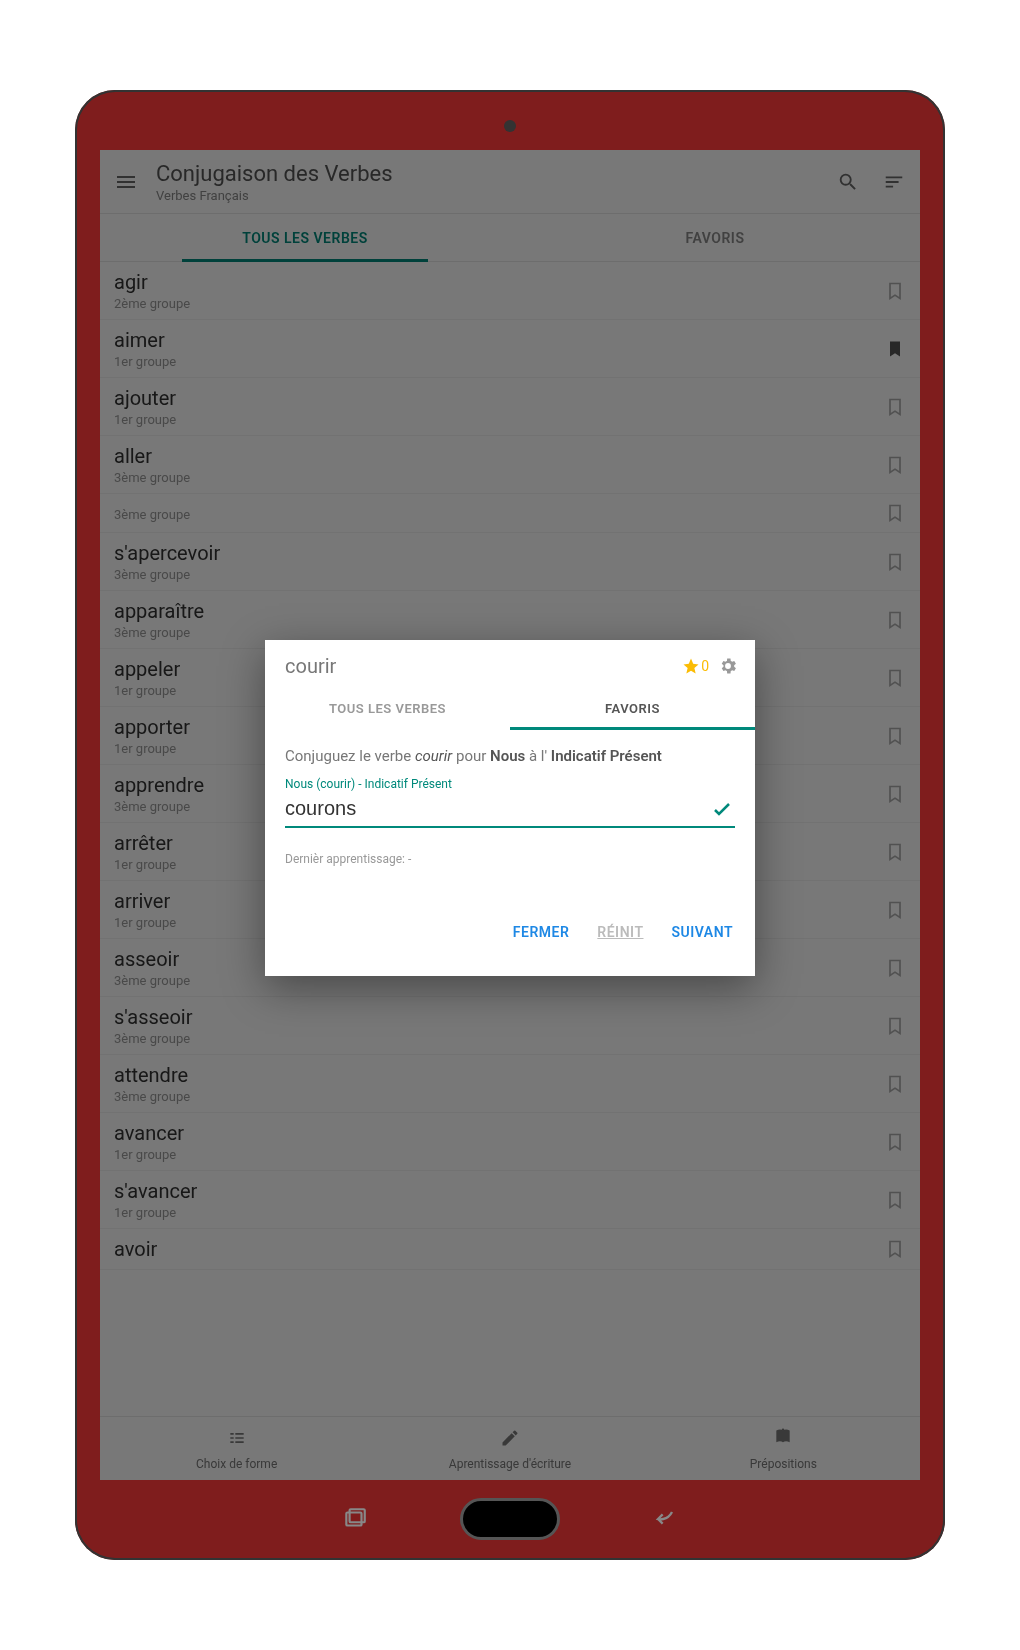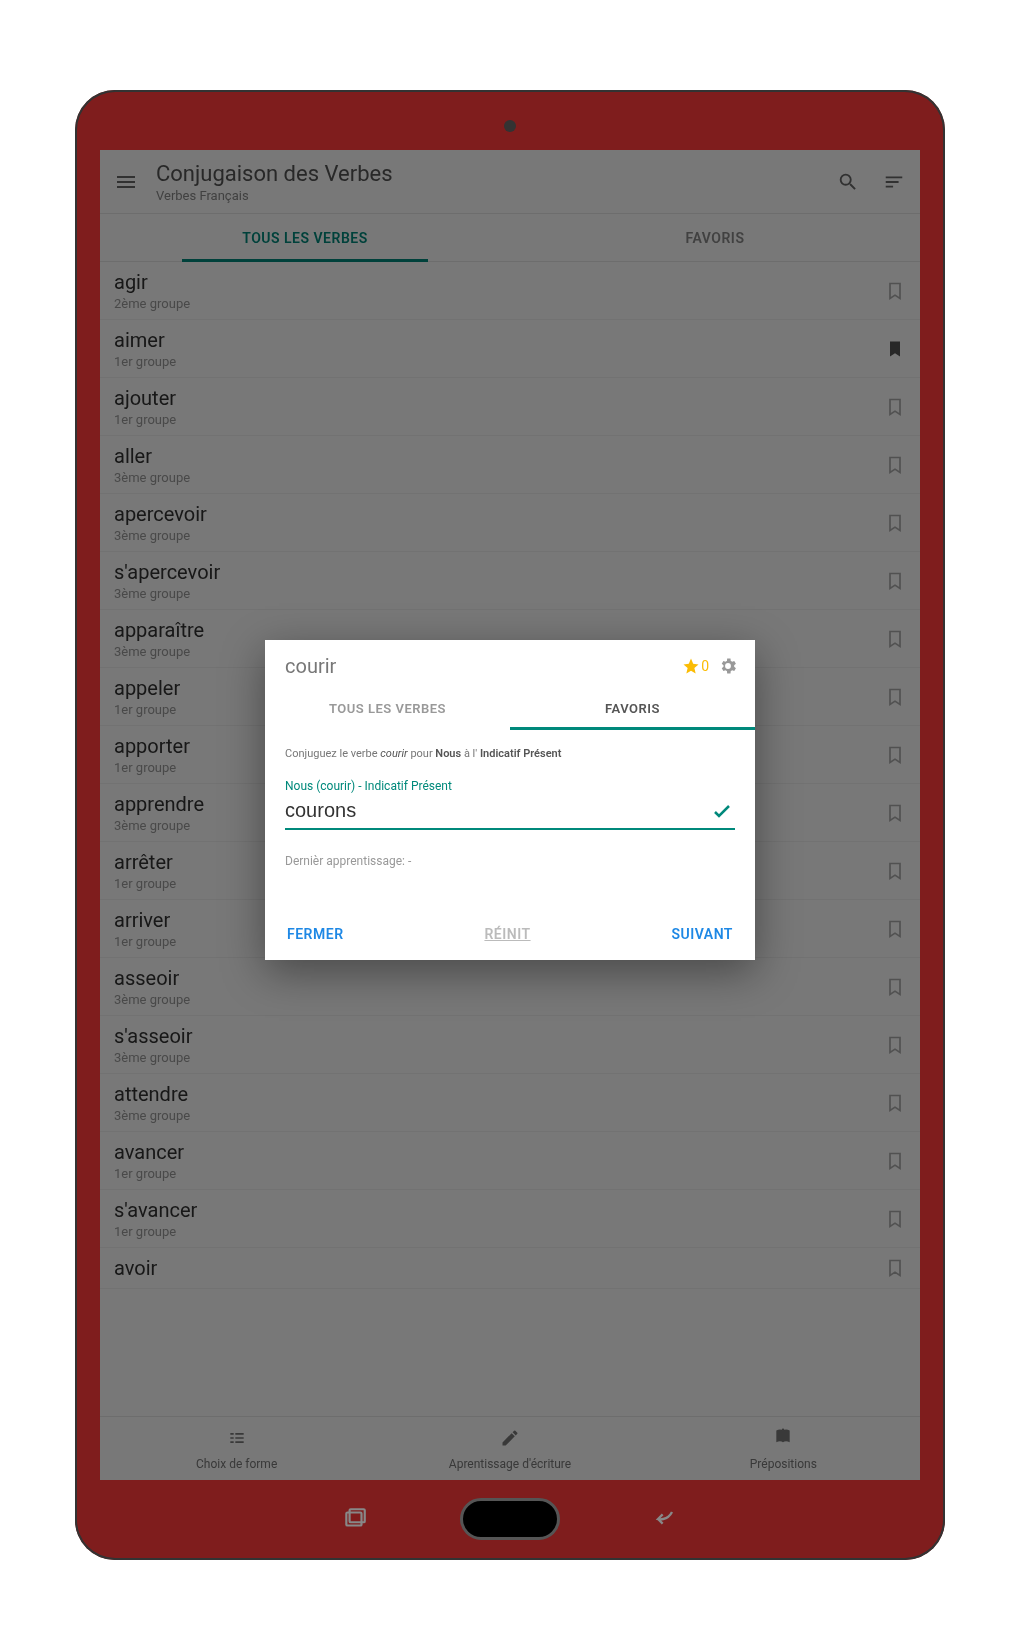--- a/index.html
+++ b/index.html
@@ -145,36 +145,36 @@
     flex:1; display:flex; align-items:center; justify-content:center;
     font-size: 13px; font-weight: 600; letter-spacing: .5px;
     color: #999;
     position: relative;
   }
   .dlg-tabs .dtab.active { color: #555; }
   .dlg-tabs .dtab.active::after {
     content:""; position:absolute; bottom:0; left:0; right:0; height:3px; background:#00897b;
   }
   .dlg-body { padding: 16px 20px 8px 20px; }
-  .prompt { font-size: 11px; color: #777; line-height: 1.4; }
+  .prompt { font-size: 15px; color: #777; line-height: 1.4; }
   .prompt b { color: #555; font-weight: 600; }
   .prompt i { font-style: italic; color: #555; }
-  .fld-label { font-size: 12px; color: #00897b; margin-top: 18px; }
+  .fld-label { font-size: 12px; color: #00897b; margin-top: 10px; }
   .fld-wrap { display:flex; align-items:flex-end; border-bottom: 2px solid #00897b; margin-top: 2px; }
   .fld-input {
     flex:1; border:none; outline:none;
     font-size: 20px; color: #333;
     padding: 4px 0 6px 0;
     background: transparent;
   }
   .check { color: #00897b; width: 26px; height:26px; display:flex; align-items:center; justify-content:center; margin-bottom:4px; }
   .last { font-size: 12px; color:#999; margin-top: 24px; }
   .dlg-actions {
-    display:flex; justify-content:space-between; gap: 28px;
-    padding: 20px 22px 18px 22px;
+    display:flex; justify-content:flex-end; gap: 28px;
+    padding: 20px 22px 36px 22px;
     margin-top: 30px;
   }
   .dlg-actions .btn {
     font-size: 14px; font-weight: 600; letter-spacing: .5px;
     color: #1e88e5;
     cursor: pointer;
   }
   .dlg-actions .btn.muted { color: #bbb; text-decoration: underline; }
 </style>
 </head>
@@ -252,21 +252,20 @@
               <div class="vgrp">3ème groupe</div>
             </div>
             <div class="bmk ">
               <svg viewBox="0 0 24 24" width="20" height="20" fill="none" stroke="currentColor" stroke-width="2">
                 <path d="M6 3h12v18l-6-4-6 4z"></path>
               </svg>
             </div>
           </div>
           <div class="row">
             <div class="vtxt">
-              <div class="vname">apercevoir</div>
               <div class="vgrp">3ème groupe</div>
             </div>
             <div class="bmk ">
               <svg viewBox="0 0 24 24" width="20" height="20" fill="none" stroke="currentColor" stroke-width="2">
                 <path d="M6 3h12v18l-6-4-6 4z"></path>
               </svg>
             </div>
           </div>
           <div class="row">
             <div class="vtxt">

